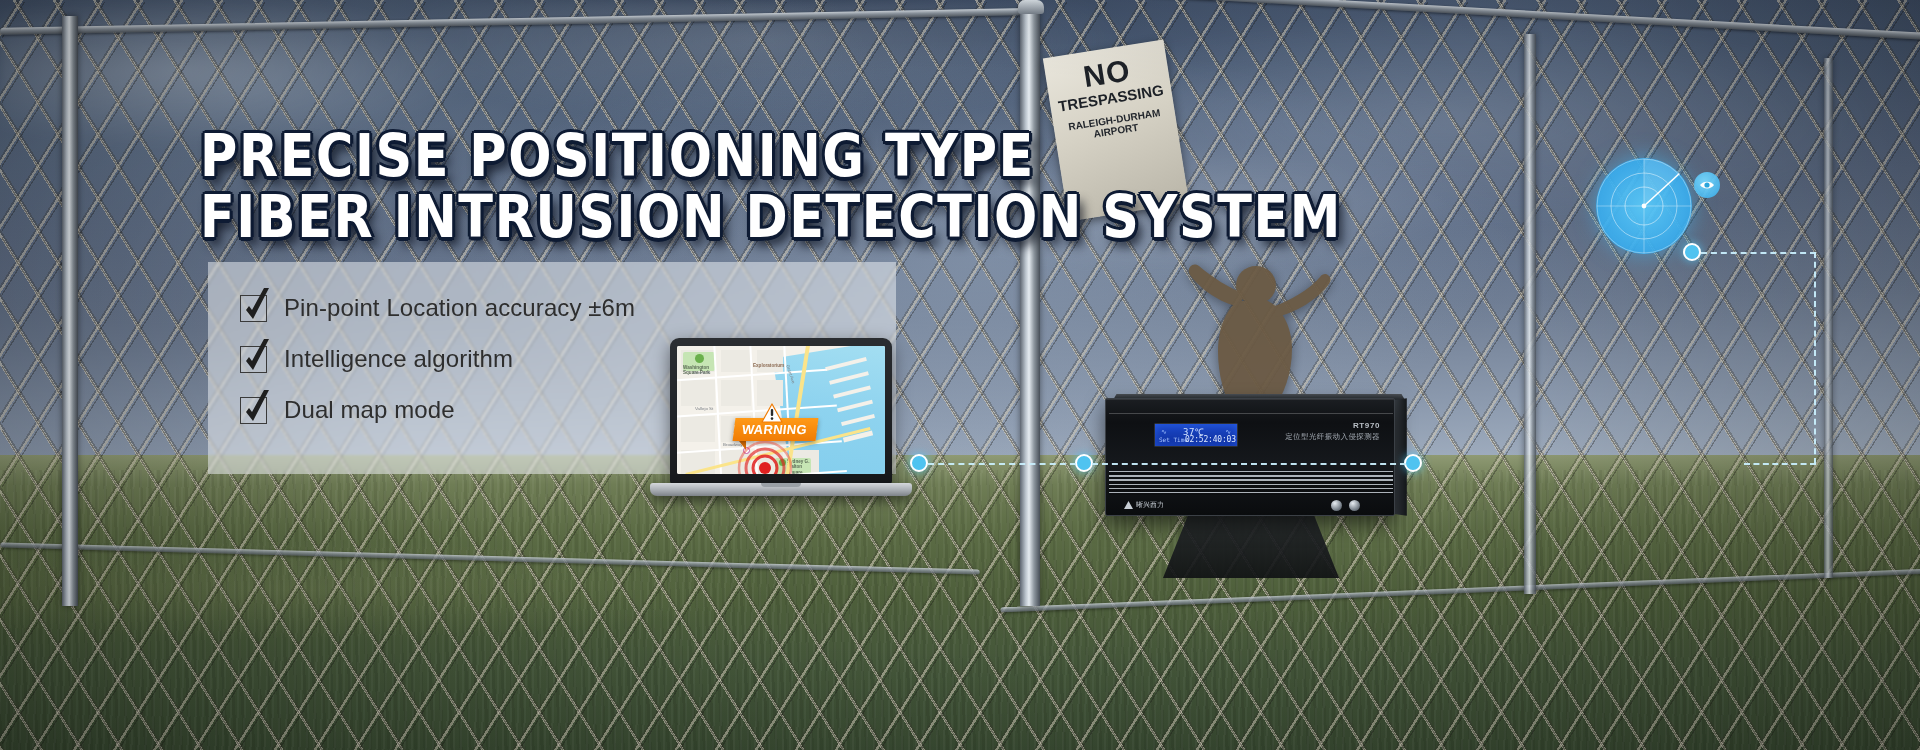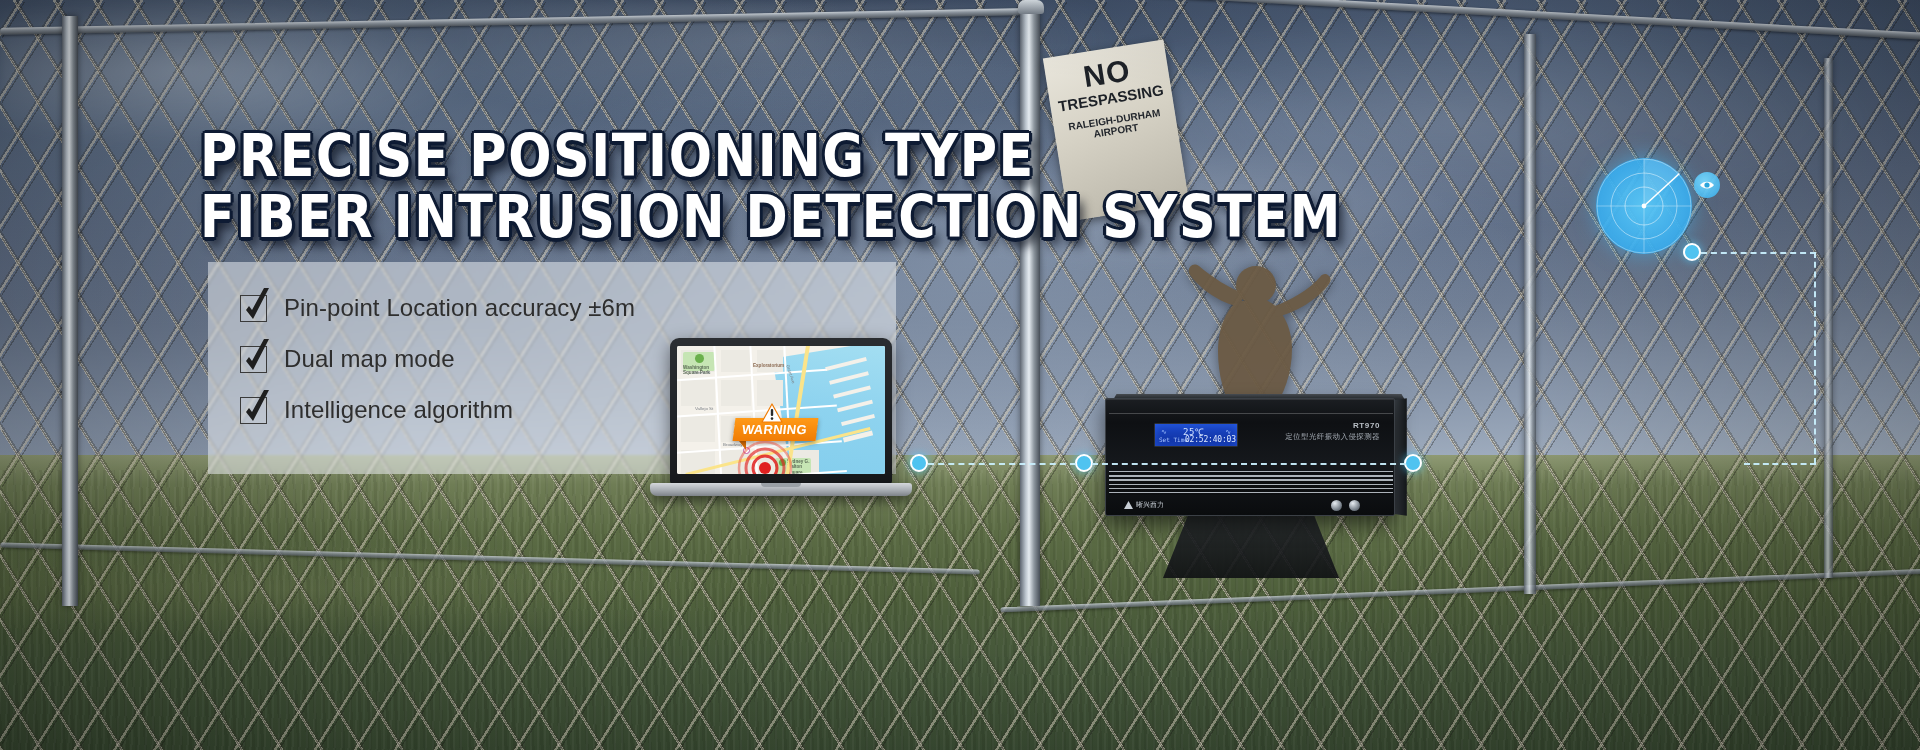--- a/index.html
+++ b/index.html
@@ -353,31 +353,31 @@
       <span class="txt">Pin-point Location accuracy ±6m</span>
     </div>
 
     <div class="feature">
       <span class="chk">
         <span class="box"></span>
         <svg width="30" height="40" viewBox="0 0 30 40">
             <path d="M4 24 L11 33 L27 2 L22 2 L10 24 L7 20 Z" fill="#1f1f1f"></path>
           </svg>
       </span>
-      <span class="txt">Dual map mode</span>
+      <span class="txt">Intelligence algorithm</span>
     </div>
 
     <div class="feature">
       <span class="chk">
         <span class="box"></span>
         <svg width="30" height="40" viewBox="0 0 30 40">
             <path d="M4 24 L11 33 L27 2 L22 2 L10 24 L7 20 Z" fill="#1f1f1f"></path>
           </svg>
       </span>
-      <span class="txt">Intelligence algorithm</span>
+      <span class="txt">Dual map mode</span>
     </div>
   </div>
 
   <div class="laptop">
     <div class="laptop-lid">
       <div class="screen">
         <div class="map-bg"></div>
         <div class="water"></div>
 
         <div class="pier" style="left:148px;top:16px;width:42px;height:4px;transform:rotate(-14deg);"></div>
@@ -450,21 +450,21 @@
 
   <div class="device">
     <div class="dev-stand"></div>
     <div class="dev-top"></div>
     <div class="dev-side"></div>
     <div class="dev-face">
       <div class="dev-hairline"></div>
 
       <div class="lcd">
         <span class="wv" style="left:6px;">∿</span>
-        <span class="temp">25℃</span>
+        <span class="temp">37℃</span>
         <span class="wv" style="right:6px;">∿</span>
         <span class="row2">Set Time</span>
         <span class="clock">02:52:40:03</span>
       </div>
 
       <div class="dev-model">RT970</div>
       <div class="dev-cn">定位型光纤振动入侵探测器</div>
 
       <div class="vents"></div>
 

